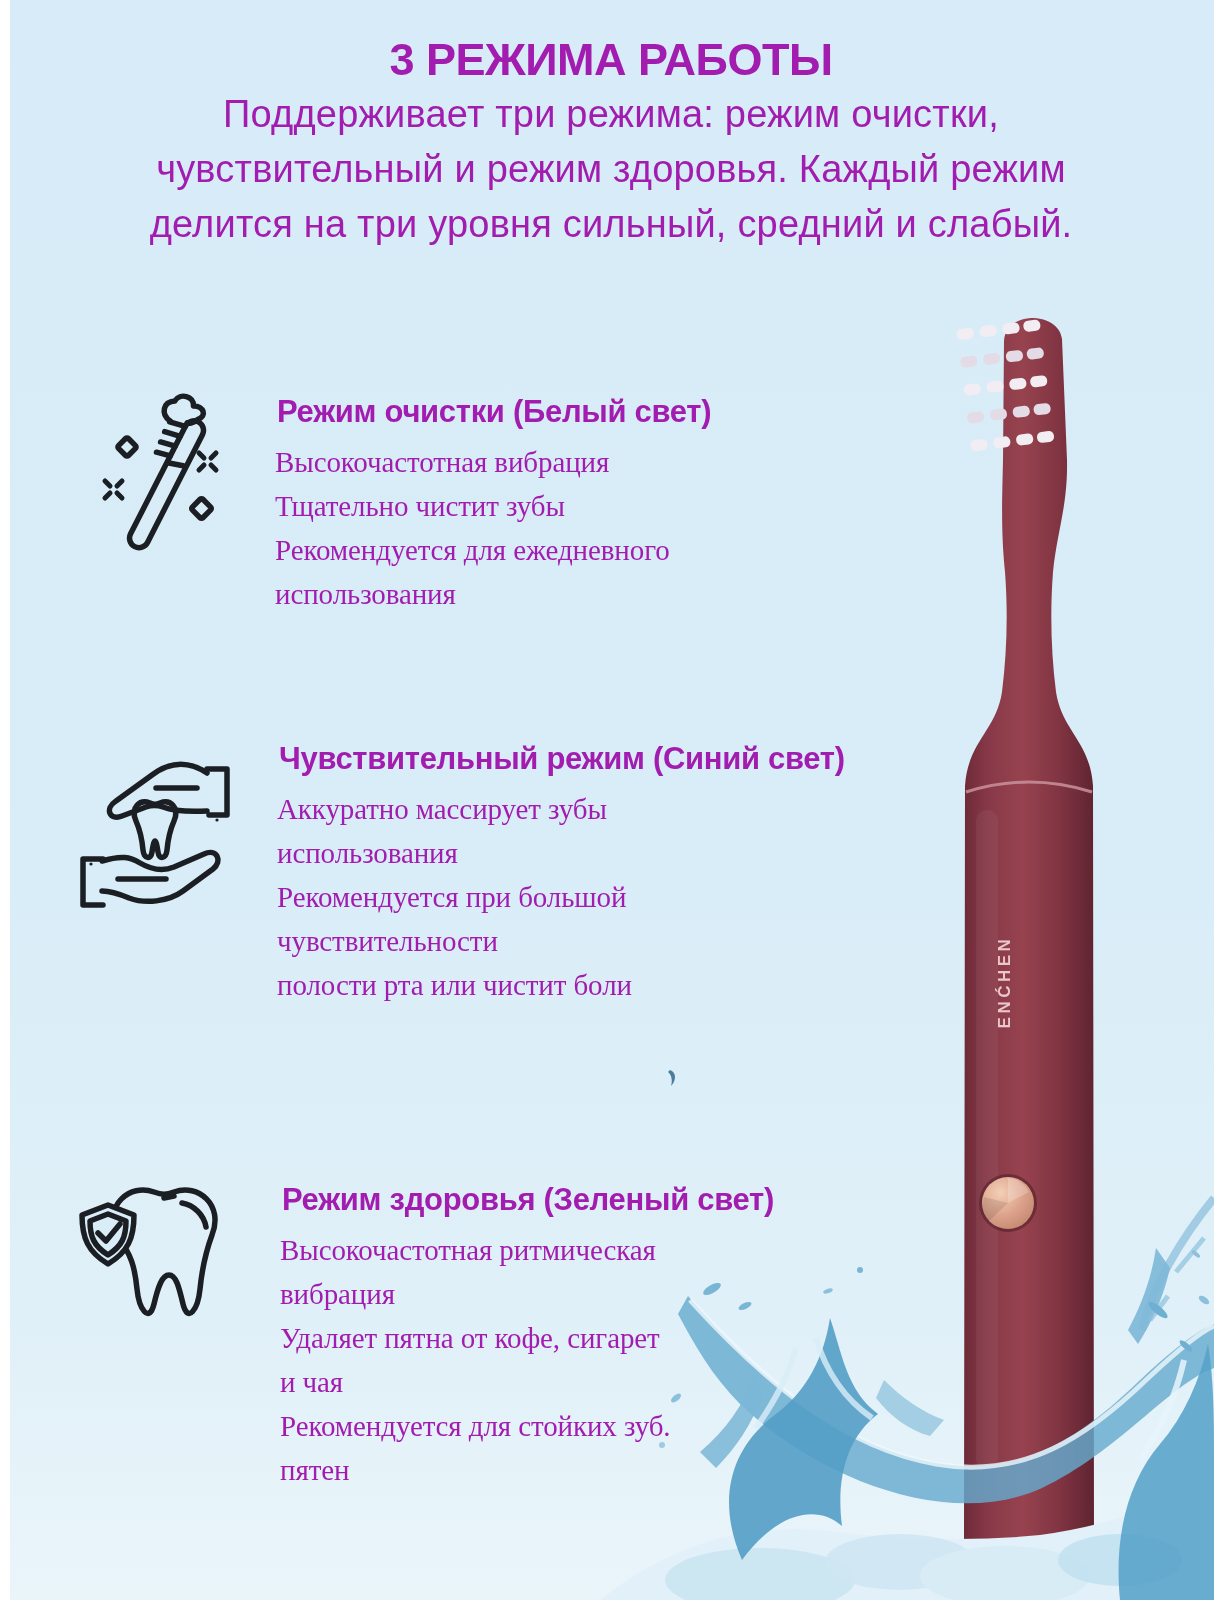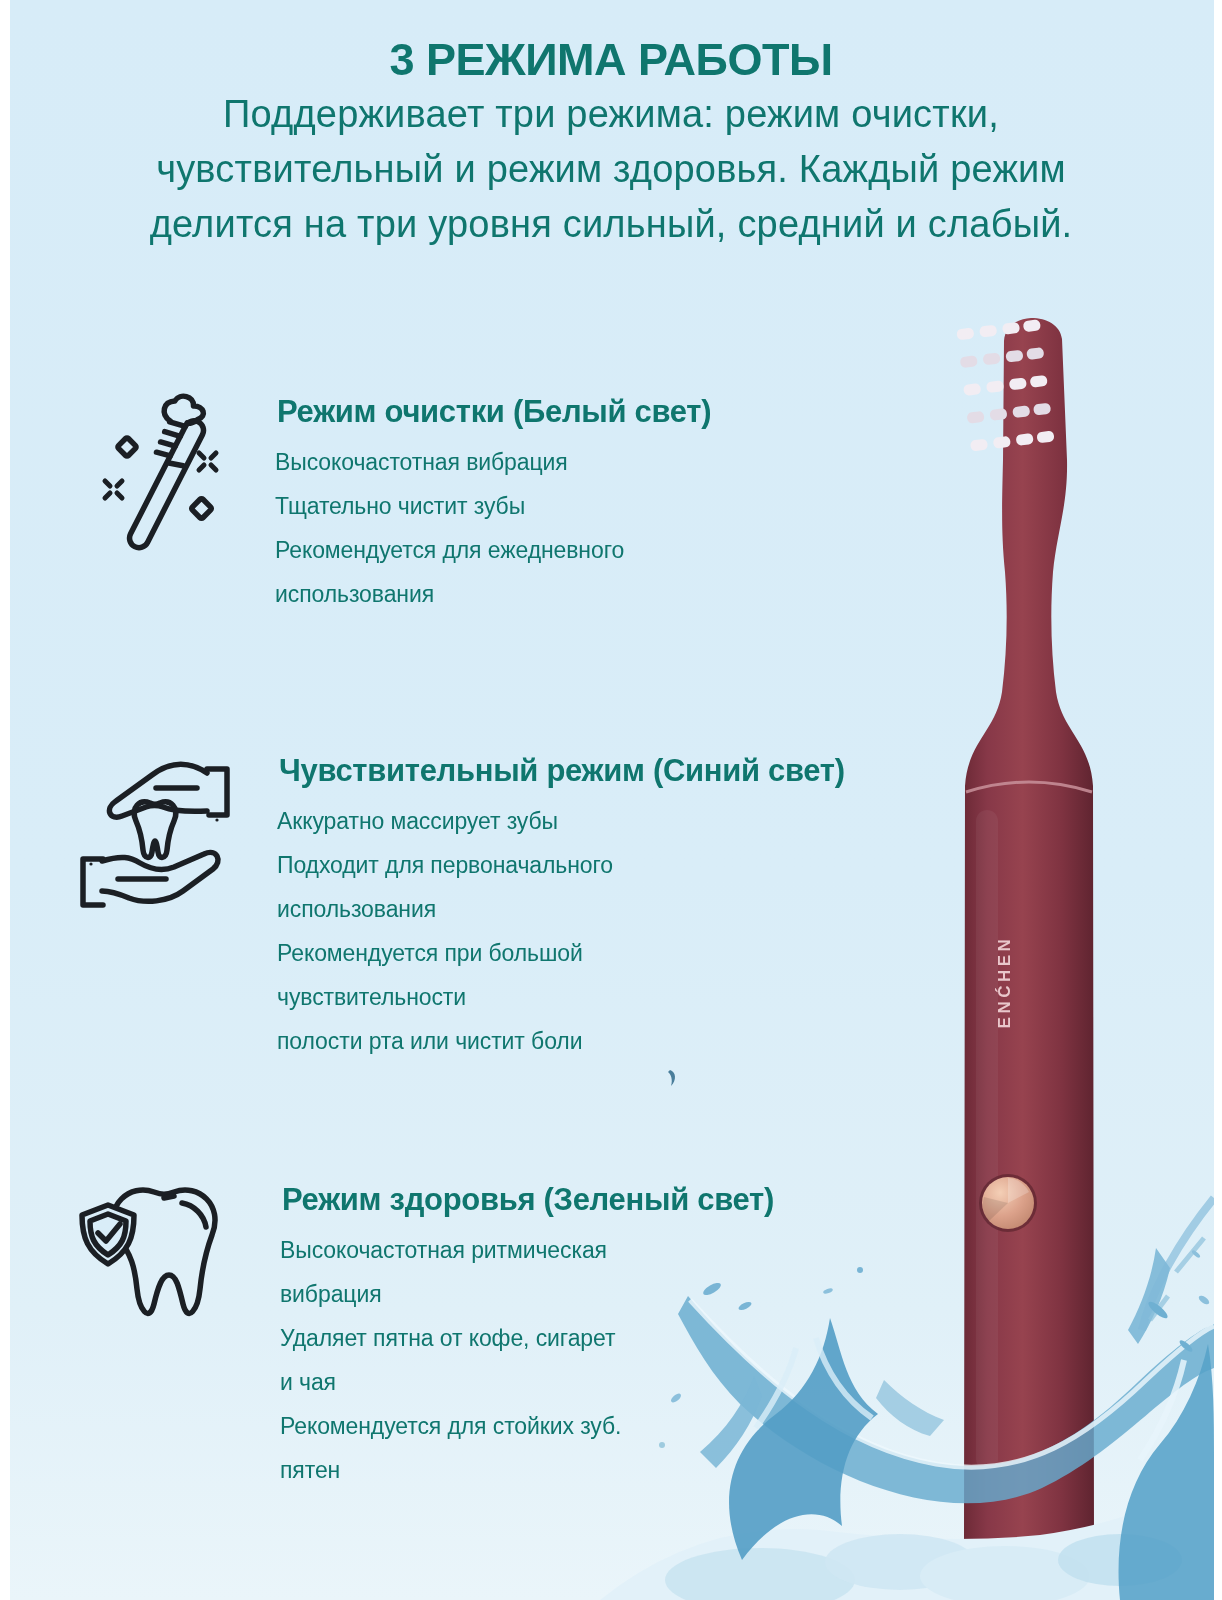--- a/index.html
+++ b/index.html
@@ -1,42 +1,42 @@
 <!DOCTYPE html>
 <html><head>
 <meta charset="utf-8">
 <style>
   html,body{margin:0;padding:0;background:#ffffff;}
   .canvas{
     position:relative;width:1222px;height:1600px;overflow:hidden;
-    background:#ffffff;font-family:"Liberation Sans",sans-serif;color:#0f766e;
+    background:#ffffff;font-family:"Liberation Sans",sans-serif;color:#a21caf;
   }
   .bg{
     position:absolute;left:10px;right:8px;top:0;bottom:0;z-index:1;
     background:linear-gradient(180deg,#d7ecf8 0%,#d9edf8 55%,#e0f0f8 82%,#eaf5fa 100%);
   }
   .title{
     position:absolute;top:34px;left:0;width:100%;margin:0;z-index:2;
     text-align:center;font-size:45px;font-weight:700;letter-spacing:-.5px;
   }
   .subtitle{
     position:absolute;top:87px;left:0;width:100%;z-index:2;
     text-align:center;font-size:38px;line-height:55px;font-weight:500;letter-spacing:.2px;
   }
   .mode{position:absolute;left:0;width:960px;z-index:2;}
   .mode .icon-box{position:absolute;}
   .mode .text{position:absolute;}
   .mode h3{margin:0 0 10px 2px;font-size:31px;line-height:36px;font-weight:700;letter-spacing:-.3px;}
-  .mode .line{font-size:23px;line-height:44px;letter-spacing:-.1px;}
+  .mode .line{font-size:29px;line-height:44px;letter-spacing:-.1px;font-family:Liberation Serif, serif;}
   .mode-1{top:380px;height:230px}
   .mode-1 .icon-box{left:95px;top:10px;width:145px;height:168px}
   .mode-1 .text{left:275px;top:14px}
   .mode-2{top:737px;height:330px}
   .mode-2 .icon-box{left:76px;top:14px;width:158px;height:168px}
-  .mode-2 .text{left:277px;top:16px}
+  .mode-2 .text{left:277px;top:4px}
   .mode-3{top:1177px;height:330px}
   .mode-3 .icon-box{left:78px;top:0;width:152px;height:160px}
   .mode-3 .text{left:280px;top:5px}
   .icon-box svg{width:100%;height:100%;display:block}
   .art{position:absolute;left:0;top:0;width:1222px;height:1600px;z-index:4;pointer-events:none;}
   .edge{position:absolute;top:0;bottom:0;background:#ffffff;z-index:9;}
   .edge.left{left:0;width:10px}
   .edge.right{right:0;width:8px}
 </style>
 </head>
@@ -87,21 +87,20 @@
         <path d="M27 108 L7 108 L7 154 L27 154"></path>
         <circle cx="15" cy="113" r="1.6" fill="#1b1f24" stroke="none"></circle>
         <path d="M26 110 C 46 104 54 106 64 112 C 76 119 88 120 98 116 L 128 103 C 141 97 147 110 137 118 L 107 140 C 92 151 69 153 53 147 C 41 142 33 140 26 140"></path>
         <path d="M42 128 L90 128"></path>
         <path d="M60 70 C 54 56 64 48 74 52 C 77 53.5 81 53.5 84 52 C 94 48 104 56 98 70 C 94 79 92 88 91 99 C 90 108 83 109 82 101 C 81 94 80 90 79 90 C 78 90 77 94 76 101 C 75 109 68 108 67 99 C 66 88 64 79 60 70 Z"></path>
       </svg>
     </div>
     <div class="text">
       <h3>Чувствительный режим (Синий свет)</h3>
       <div class="line">Аккуратно массирует зубы</div>
-      <div class="line">Подходит для первоначального</div>
       <div class="line">использования</div>
       <div class="line">Рекомендуется при большой</div>
       <div class="line">чувствительности</div>
       <div class="line">полости рта или чистит боли</div>
     </div>
   </section>
 
   <section class="mode mode-3">
     <div class="icon-box">
       <svg viewBox="0 0 152 160" fill="none" stroke="#1b1f24" stroke-width="5.5" stroke-linecap="round" stroke-linejoin="round">

